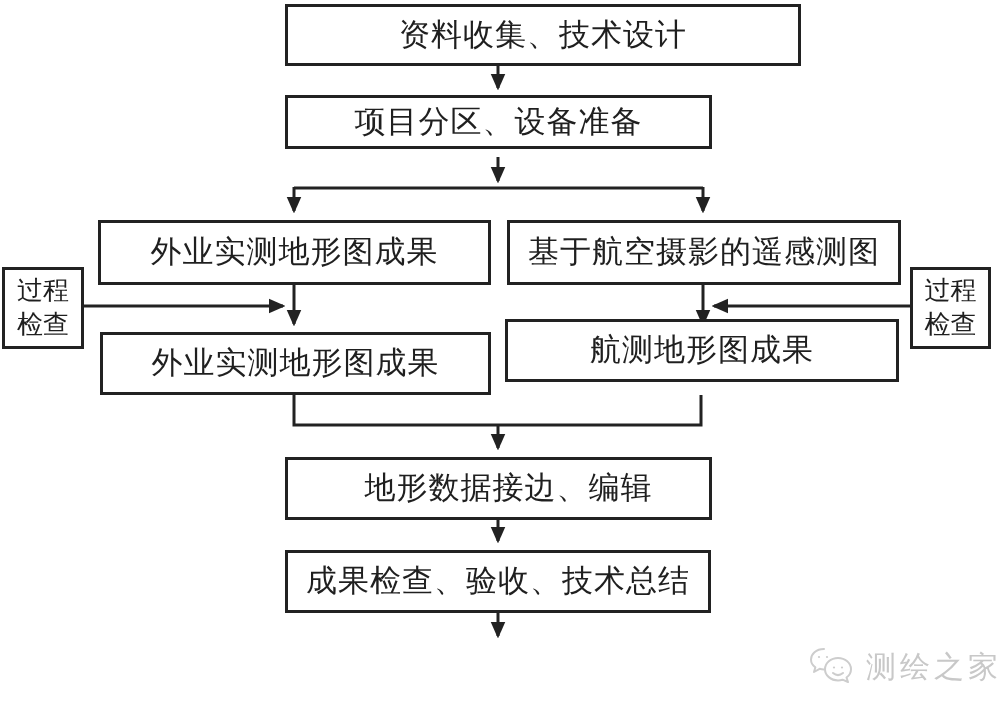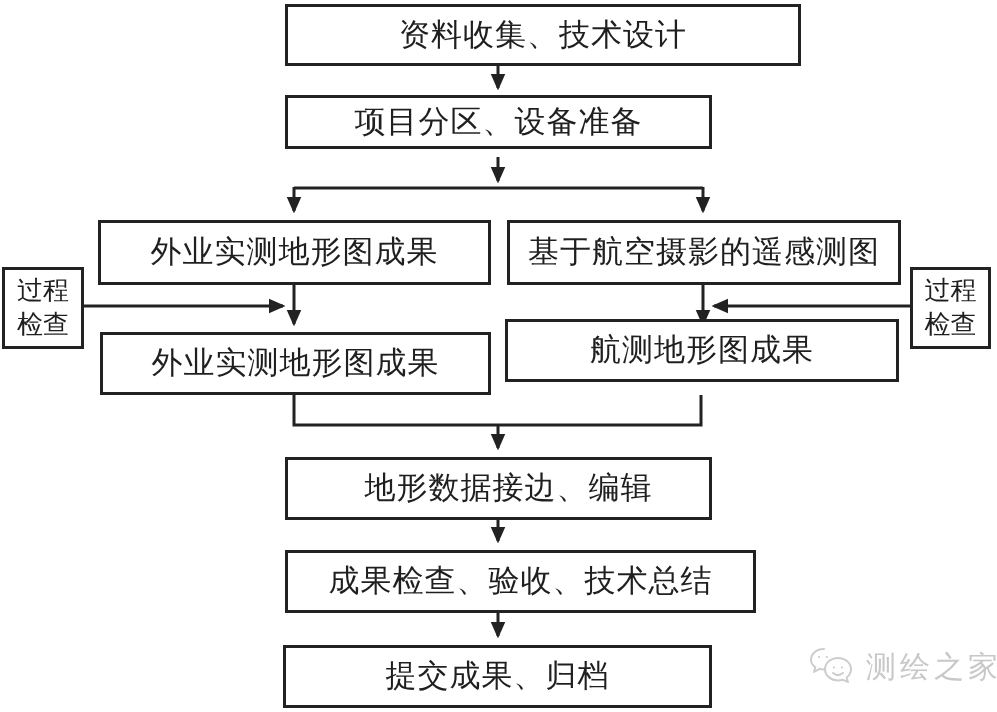--- a/index.html
+++ b/index.html
@@ -97,23 +97,22 @@
   <div class="node check" style="left:2px;   top:267px; width:82px; height:82px;">过程检查</div>
 
   <div class="node check" style="left:910px; top:267px; width:81px; height:82px;">过程检查</div>
 
   <div class="node" style="left:100px; top:332px; width:391px; height:63px;">外业实测地形图成果</div>
 
   <div class="node" style="left:505px; top:319px; width:394px; height:63px;">航测地形图成果</div>
 
   <div class="node" style="left:285px; top:457px; width:427px; height:63px;padding-left:20px;">地形数据接边、编辑</div>
 
-  <div class="node" style="left:285px; top:550px; width:471px; height:63px;">成果检查、验收、技术总结</div>
+  <div class="node" style="left:285px; top:550px; width:426px; height:63px;">成果检查、验收、技术总结</div>
 
-  <div class="node" style="left:283px; top:645px; width:429px; height:63px;">提交成果、归档</div>
 
   <div class="watermark">
     <svg width="50" height="42" viewBox="0 0 50 42">
       <g fill="none" stroke="#cdcdcd" stroke-width="2" stroke-linecap="round" stroke-linejoin="round">
         <path d="M16 3 C8 3 3 8 3 13.5 c0 3.2 1.7 6 4.4 7.8 L6 26 l5.6-3.2 c1.4 .4 2.9 .6 4.4 .6"></path>
         <circle cx="11" cy="11" r="1.1" fill="#cdcdcd" stroke="none"></circle>
         <circle cx="19" cy="11" r="1.1" fill="#cdcdcd" stroke="none"></circle>
         <path d="M30 12 c-7.2 0 -13 5 -13 11.2 c0 6.2 5.8 11.2 13 11.2 c1.6 0 3.1 -.2 4.5 -.7 L40 36 l-1.5 -4.5 c2.8 -2 4.5 -5 4.5 -8.3 C43 17 37.2 12 30 12 z"></path>
         <circle cx="26" cy="21.5" r="1.1" fill="#cdcdcd" stroke="none"></circle>
         <circle cx="34" cy="21.5" r="1.1" fill="#cdcdcd" stroke="none"></circle>

